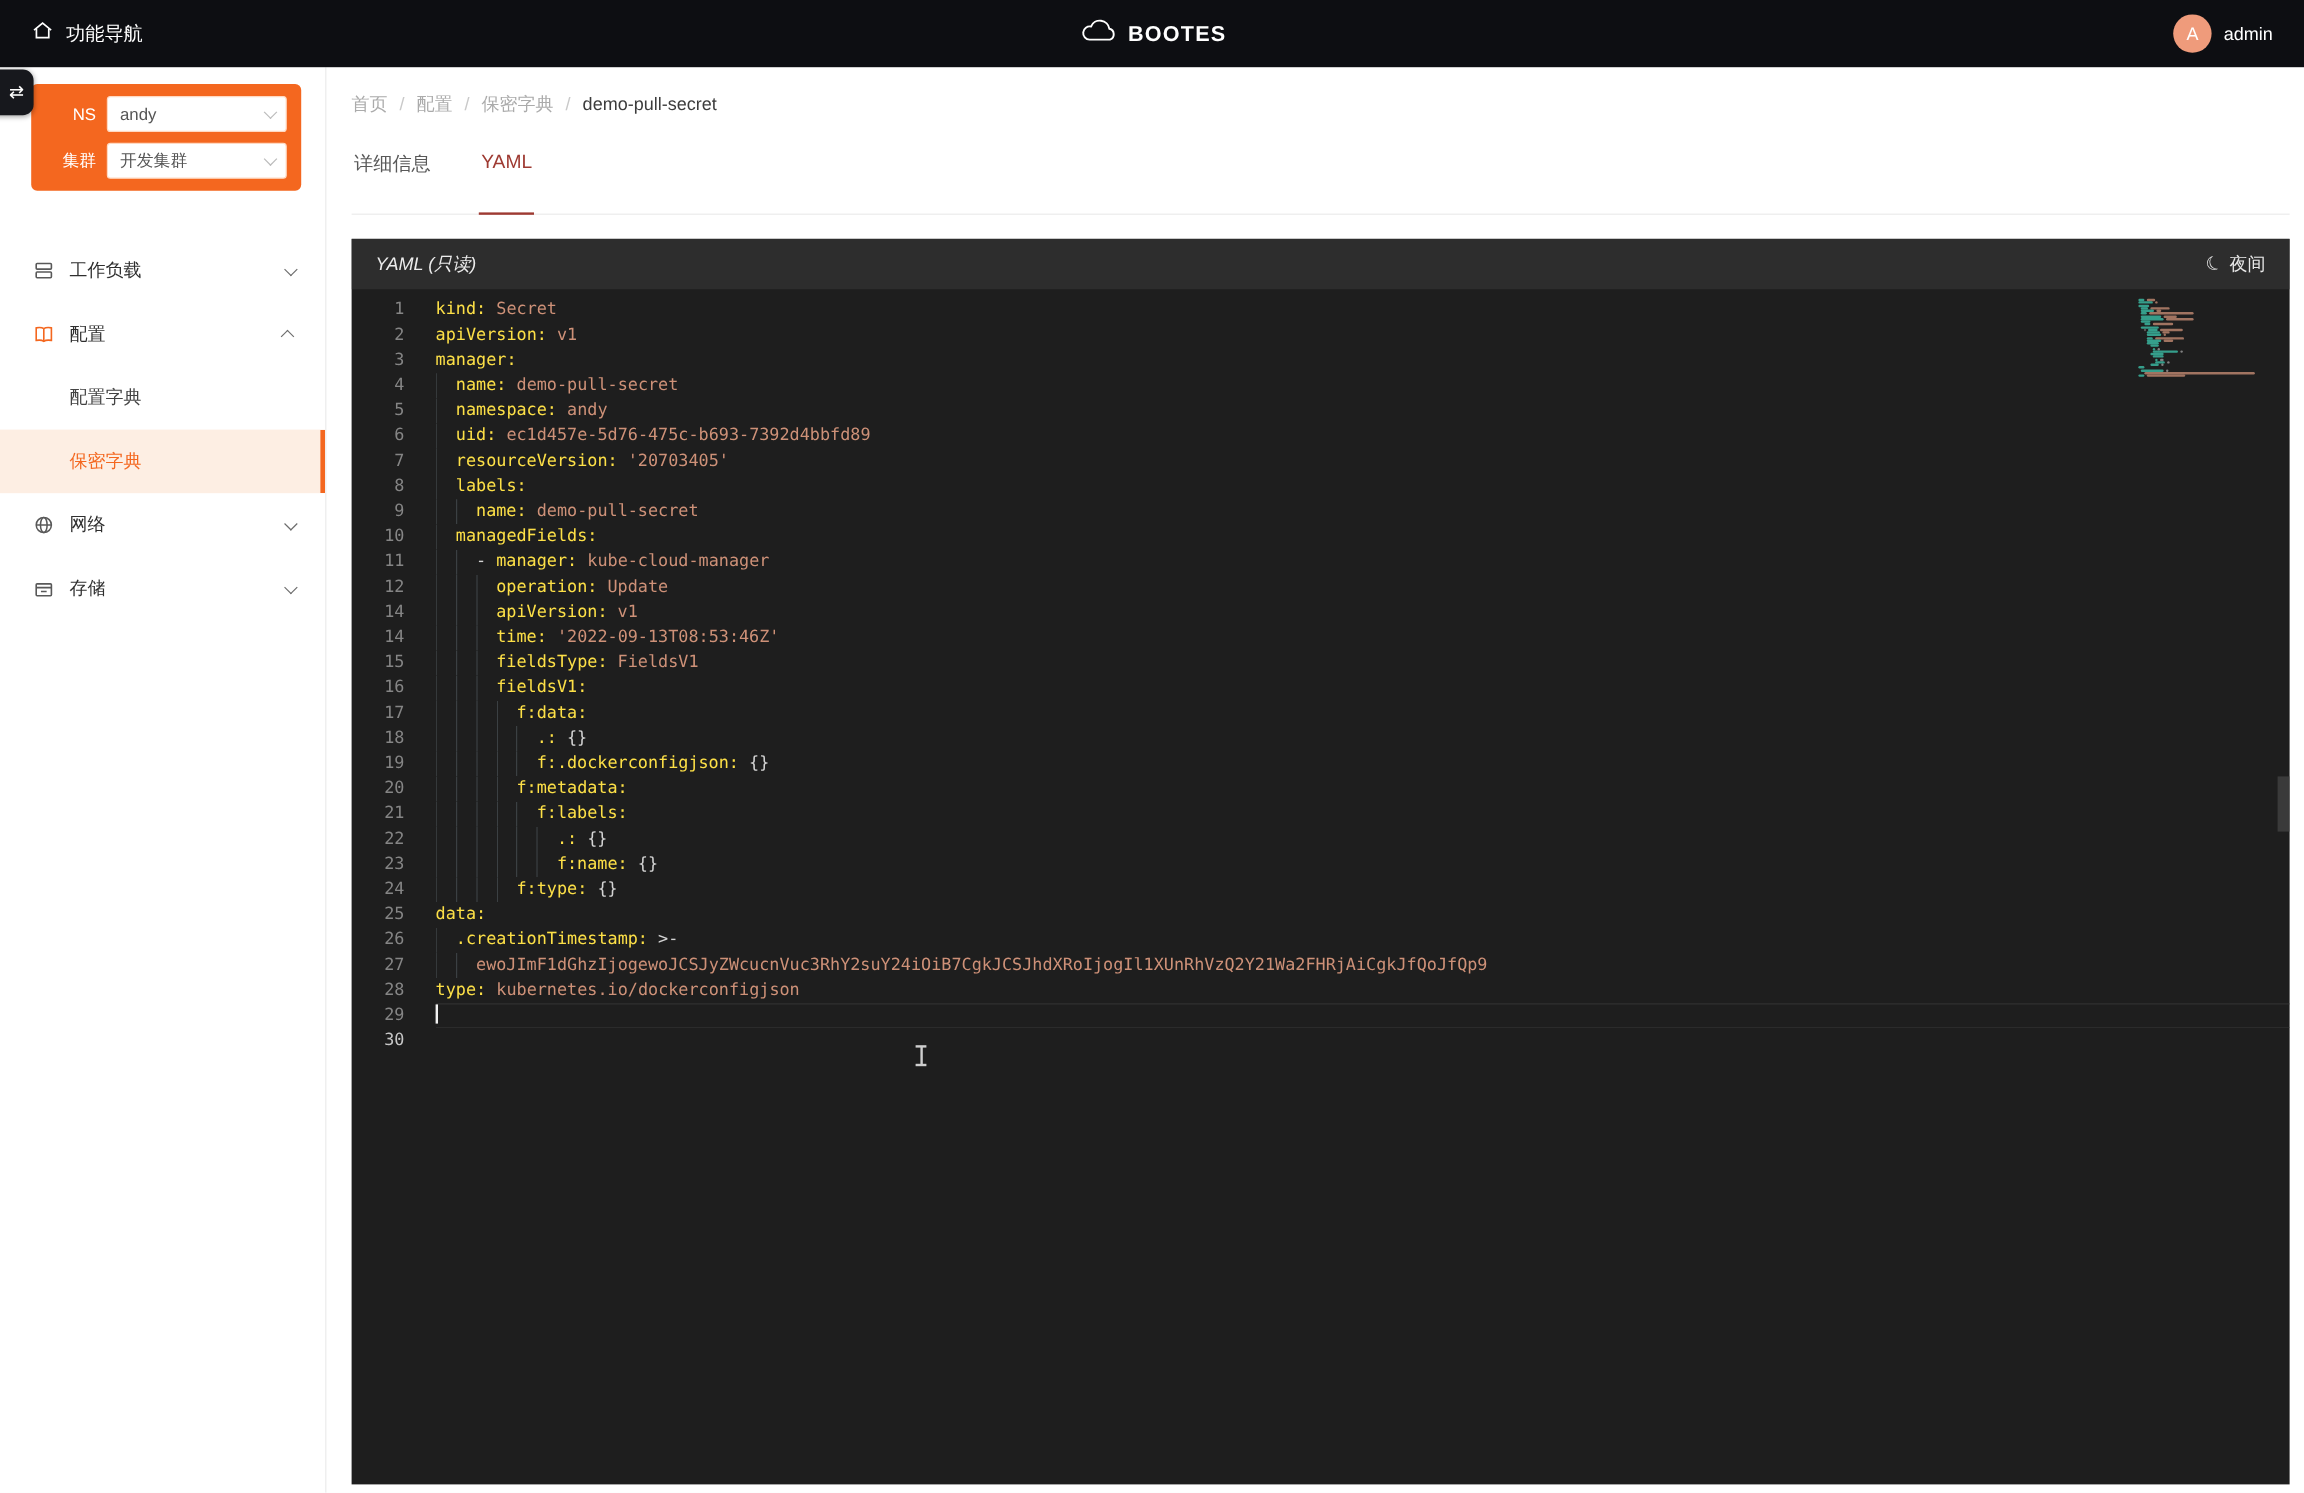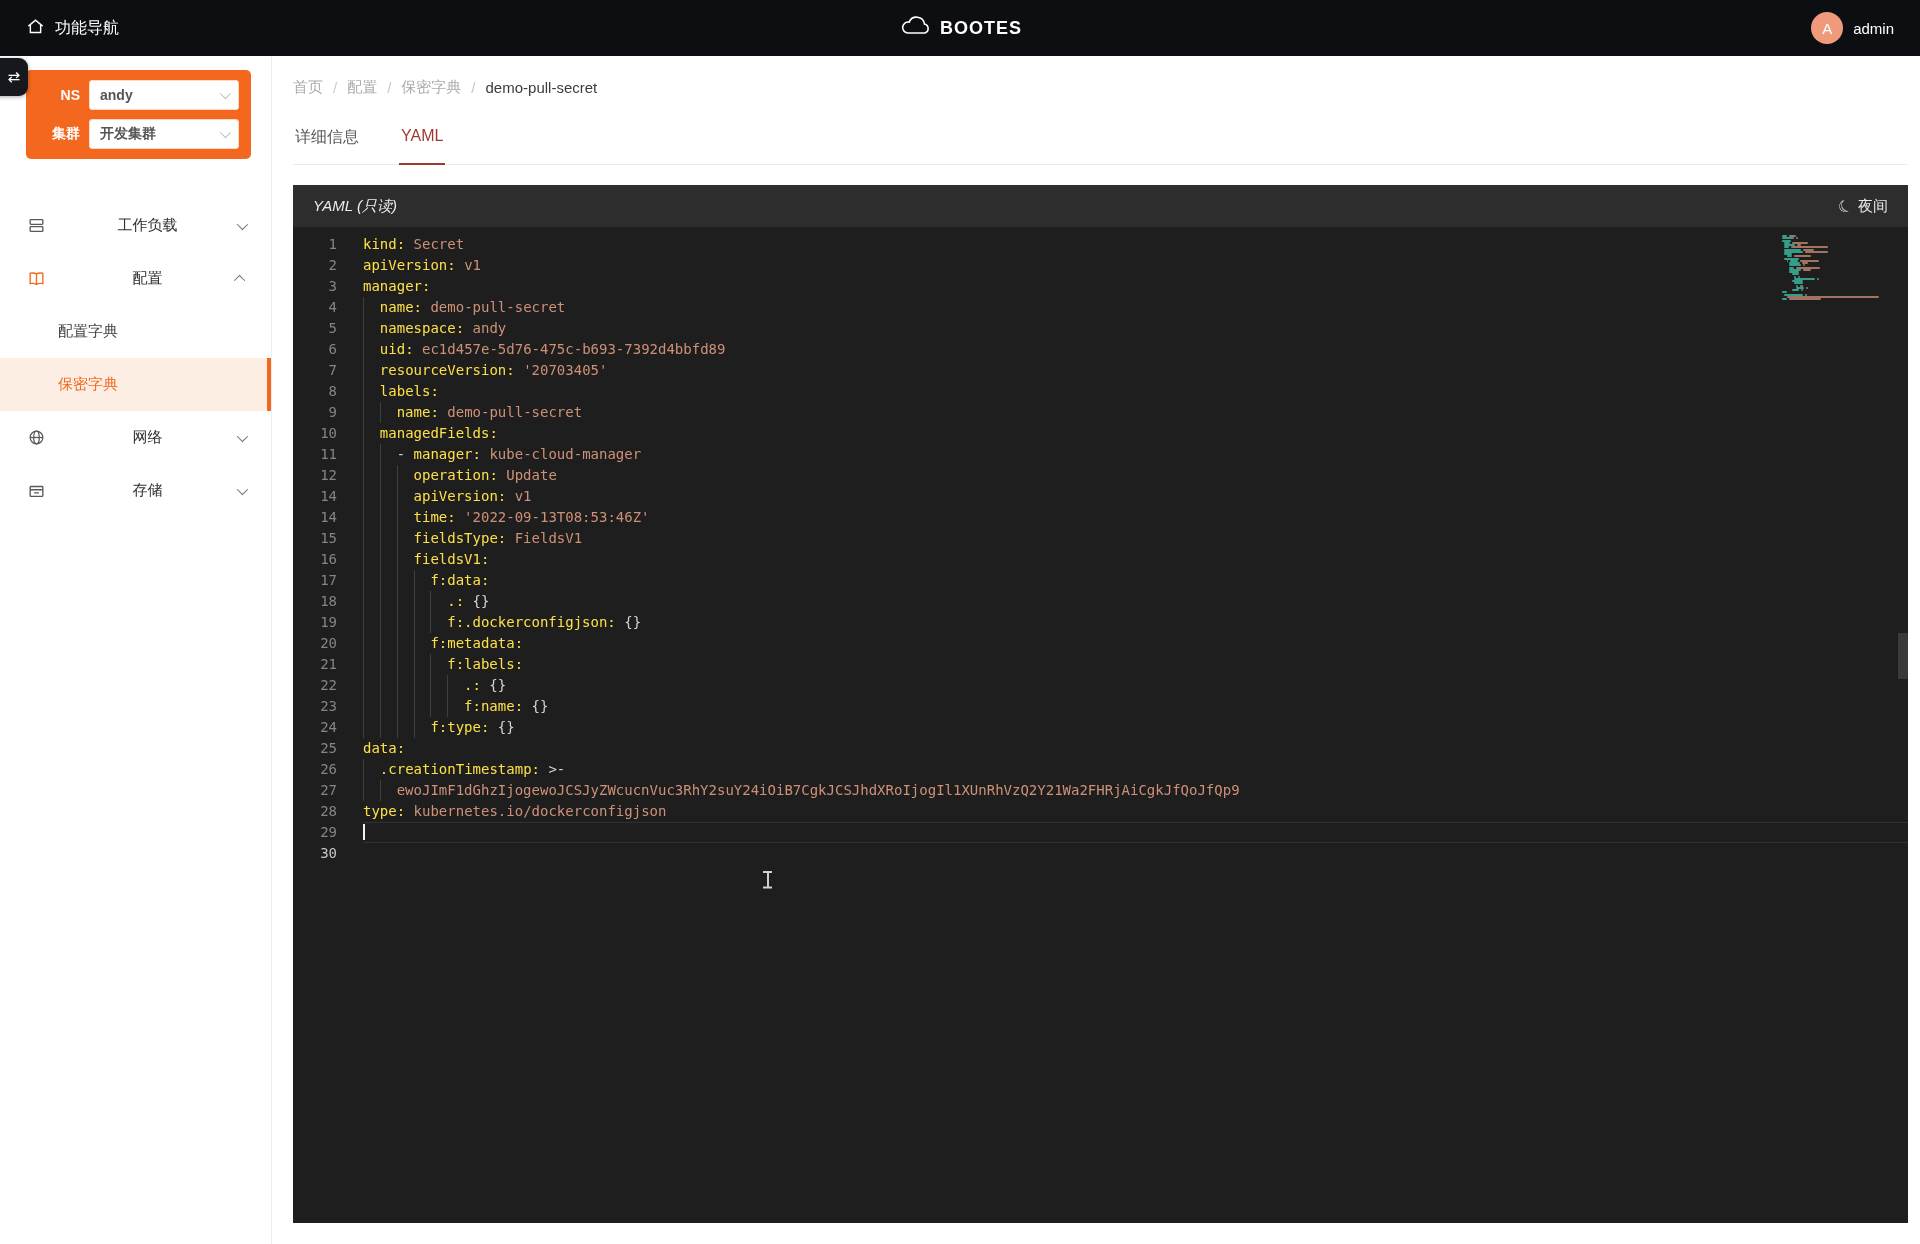--- a/index.html
+++ b/index.html
@@ -23,52 +23,52 @@
   .collapse-btn { position:absolute; left:-14px; top:58px; width:42px; height:38px;
     background:#17181d; border-radius:9px; color:#fff; z-index:40;
     display:flex; align-items:center; justify-content:flex-end; padding-right:8px;
     font-size:15px; cursor:pointer; box-shadow:0 1px 4px rgba(0,0,0,.35); }
 
   
   .sidebar { position:absolute; left:0; top:56px; bottom:0; width:272px; background:#fff;
     border-right:1px solid #ececec; z-index:20; }
   .filter-box { margin:14px 20px 0 26px; background:#f4671f; border-radius:5px;
     padding:10px 12px; display:grid; row-gap:9px; }
-  .filter-row { display:flex; align-items:center;font-weight:bold; }
+  .filter-row { display:flex; align-items:center; }
   .filter-label { width:42px; text-align:right; margin-right:9px; color:#fff; font-size:14px; }
   .select { flex:1; height:30px; background:#fff; border:1px solid #ffd9c2; border-radius:3px;
     display:flex; align-items:center; padding:0 10px; font-size:14px; color:#555; cursor:pointer; }
   .select .sel-val { flex:1; white-space:nowrap; overflow:hidden; }
   .chev { width:8px; height:8px; border-right:1.6px solid #8a8a8a; border-bottom:1.6px solid #8a8a8a;
     display:inline-block; }
   .chev.down { transform:rotate(45deg) translateY(-2px); }
   .chev.up { transform:rotate(-135deg) translateY(-2px); }
   .select .chev { border-color:#bbb; }
 
-  .menu { margin-top:40px;text-align:center; }
+  .menu { margin-top:40px; }
   .menu-item { height:53px; display:flex; align-items:center; padding:0 26px; cursor:pointer; }
   .mi-icon { width:20px; height:20px; margin-right:12px; display:flex; align-items:center; justify-content:center; }
   .mi-icon svg { width:19px; height:19px; }
   .mi-label { flex:1; font-size:15px; color:#2f2f2f; }
   .menu-item .chev { border-color:#6d6d6d; }
   .submenu-item { height:53px; display:flex; align-items:center; padding-left:58px;
     font-size:15px; color:#434343; cursor:pointer; }
   .submenu-item.selected { background:#fdeee3; color:#f4671f;
     box-shadow:inset -4px 0 0 #f4671f; }
 
   
   .content { position:absolute; left:272px; top:56px; right:0; bottom:0; background:#fff; }
   .breadcrumb { padding:22px 0 0 21px; font-size:15px; color:#ababab;
     display:flex; align-items:center; gap:10px; }
   .crumb { cursor:pointer; }
   .crumb-sep { color:#c9c9c9; }
   .crumb.last { color:#3c3c3c; cursor:default; }
 
   .tabs-row { margin:24px 12px 0 21px; display:flex; gap:38px; border-bottom:1px solid #ebebeb; }
-  .tab { padding:6px 2px 15px; font-size:16px; color:#595959; cursor:pointer;
+  .tab { padding:6px 2px 29px; font-size:16px; color:#595959; cursor:pointer;
     border-bottom:2px solid transparent; margin-bottom:-1px; }
   .tab.active { color:#9e3a32; border-bottom-color:#9e3a32; }
 
   
   .editor { position:relative; margin:20px 12px 0 21px; height:1038px; background:#1e1e1e;
     overflow:hidden; }
   .editor-header { height:42px; background:#2d2d2d; display:flex; align-items:center;
     justify-content:space-between; padding:0 20px; }
   .editor-title { color:#ececec; font-size:15px;font-style:italic; }
   .night-toggle { display:flex; align-items:center; gap:6px; color:#e8e8e8; font-size:15px; cursor:pointer; }

